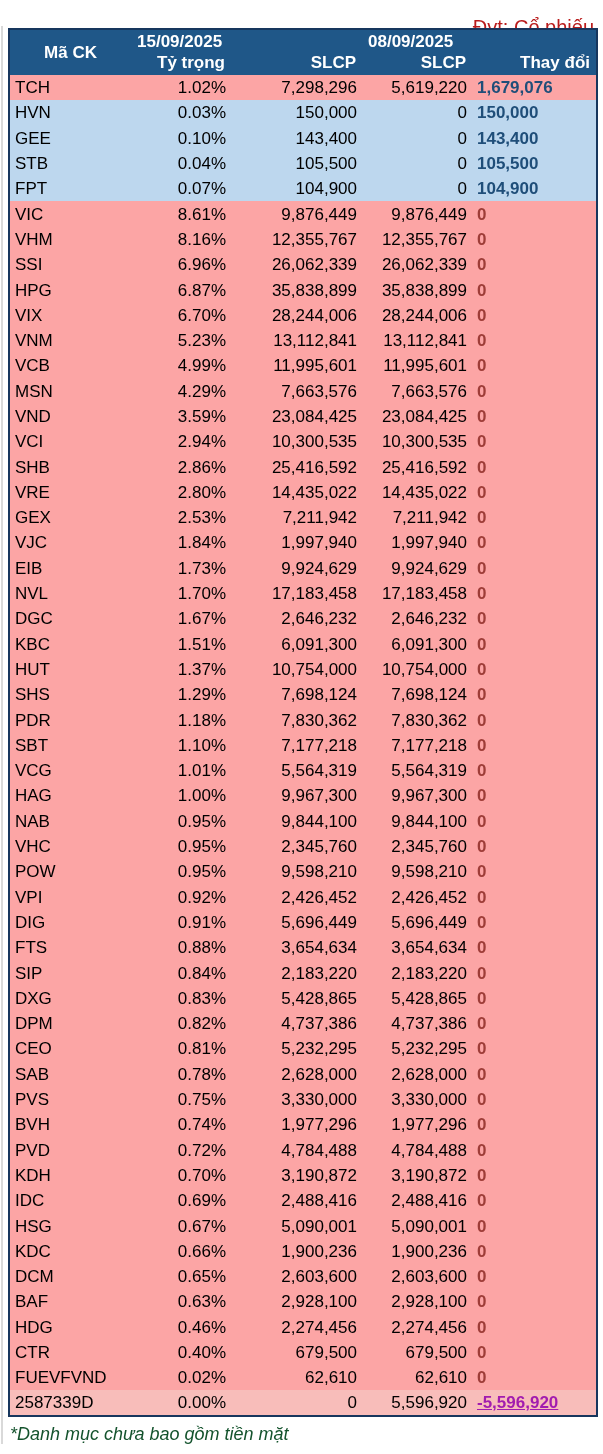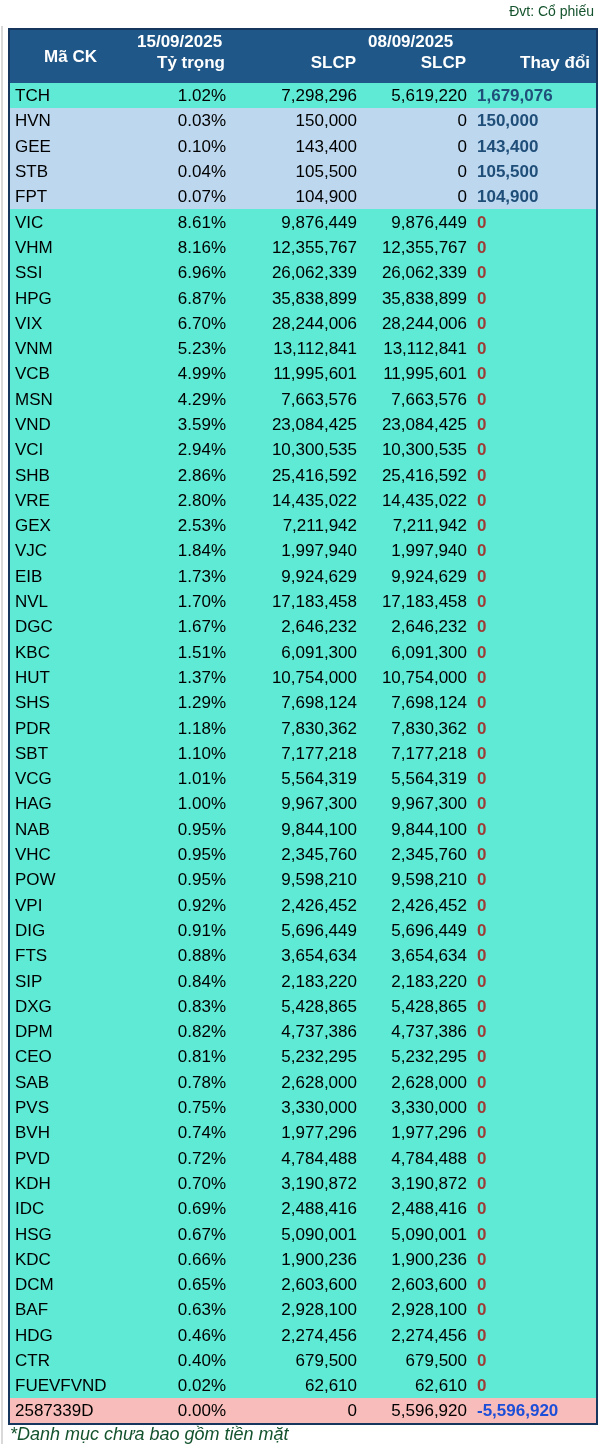--- a/index.html
+++ b/index.html
@@ -7,58 +7,58 @@
   body {
     width:603px; height:1454px; position:relative;
     font-family:"Liberation Sans","DejaVu Sans",sans-serif;
     overflow:hidden;
   }
   .page-edge {
     position:absolute; left:1px; top:26px; bottom:10px; width:2px;
     background:#d9d9d9;
   }
   .unit-note {
-    position:absolute; top:3px; right:9px;
-    font-size:14px; color:#14532d;
+    position:absolute; top:16px; right:9px;
+    font-size:20px; color:#b91c1c;
   }
   table.holdings {
     position:absolute; top:28px; left:8px;
     width:588px; border-collapse:collapse; table-layout:fixed;
     border:2px solid #17365D;
   }
   col.c-code   { width:122px; }
   col.c-weight { width:100px; }
   col.c-slcp1  { width:131px; }
   col.c-slcp2  { width:110px; }
   col.c-change { width:125px; }
 
   thead th {
     background:#1F5788; color:#ffffff; font-weight:bold;
     font-size:17px; line-height:21px; padding:0 6px;
   }
   th.code-head { vertical-align:middle; text-align:center; font-size:17px;margin-left:33px; }
   th.date-head { text-align:left; height:21px; padding-top:1px; }
-  th.sub-head  { text-align:right; height:22px; padding-bottom:10px; }
+  th.sub-head  { text-align:right; height:22px; padding-bottom:2px; }
 
   tbody td {
     font-size:17px; height:25.3px; padding:0 5px;
     white-space:nowrap; overflow:hidden; color:#000000;
     line-height:25px;
   }
   td.code  { text-align:left; padding-left:5px; }
   td.num   { text-align:right; }
   td.chg   { font-weight:bold; }
 
-  tr.row-plain       { background:#5eead4; }
+  tr.row-plain       { background:#fca5a5; }
   tr.row-highlight-blue { background:#BDD7EE; }
   tr.row-highlight-pink { background:#F8BDBA;margin-top:44px; }
 
   .chg-positive { color:#1F4E79; }
   .chg-zero     { color:#9E3D38; }
-  .chg-negative { color:#1d4ed8; }
+  .chg-negative { color:#a21caf;text-decoration:underline; }
 
   .footnote {
     position:absolute; left:10px; top:1424px;
     font-size:18px; font-style:italic; color:#14532d;
   }
 </style>
 </head>
 <body>
 
 <div class="page-edge"></div>

